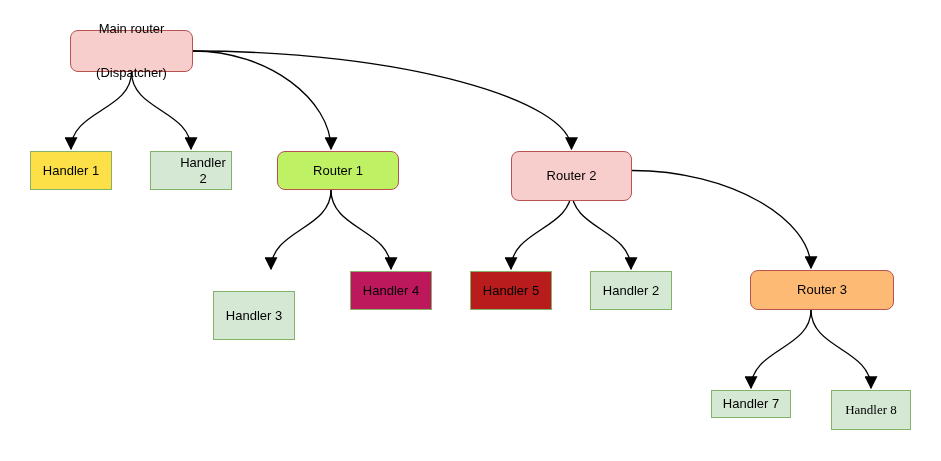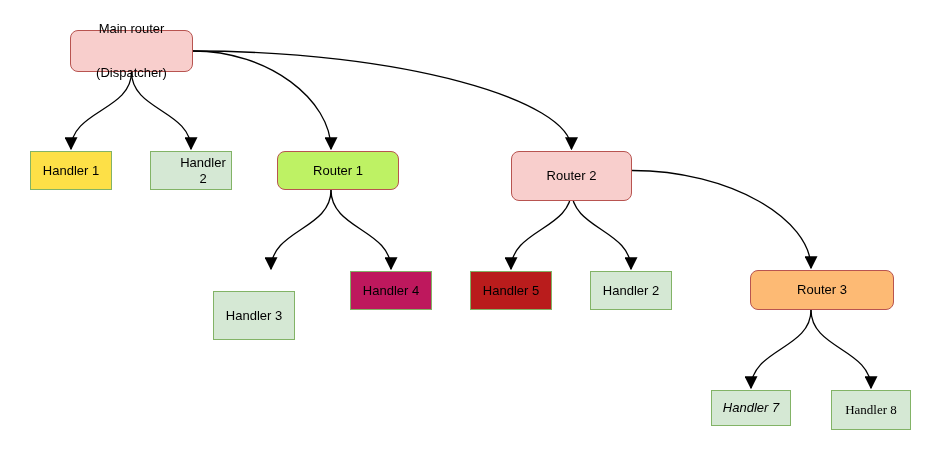--- a/index.html
+++ b/index.html
@@ -96,20 +96,20 @@
       </div>
       <div class="node handler" style="left: 470px; top: 271px; width: 82px; height: 39px; background: #b91c1c; border-color: rgb(130, 179, 102);">
         <div>Handler 5</div>
       </div>
       <div class="node handler" style="left: 590px; top: 271px; width: 82px; height: 39px; background: rgb(213, 232, 212); border-color: rgb(130, 179, 102);">
         <div>Handler 2</div>
       </div>
       <div class="node router" style="left: 750px; top: 270px; width: 144px; height: 40px; background: #fdba74; border-color: rgb(184, 84, 80);">
         <div>Router 3</div>
       </div>
-      <div class="node handler" style="left: 711px; top: 390px; width: 80px; height: 36px; background: rgb(213, 232, 212); border-color: rgb(130, 179, 102); font-style: italic;">
+      <div class="node handler" style="left: 711px; top: 390px; width: 80px; height: 28px; background: rgb(213, 232, 212); border-color: rgb(130, 179, 102);">
         <div>Handler 7</div>
       </div>
       <div class="node handler" style="left: 831px; top: 390px; width: 80px; height: 40px; background: rgb(213, 232, 212); border-color: rgb(130, 179, 102); font-family: Liberation Serif, serif;">
         <div>Handler 8</div>
       </div>
     </div>
 </div>
 
 </body></html>

